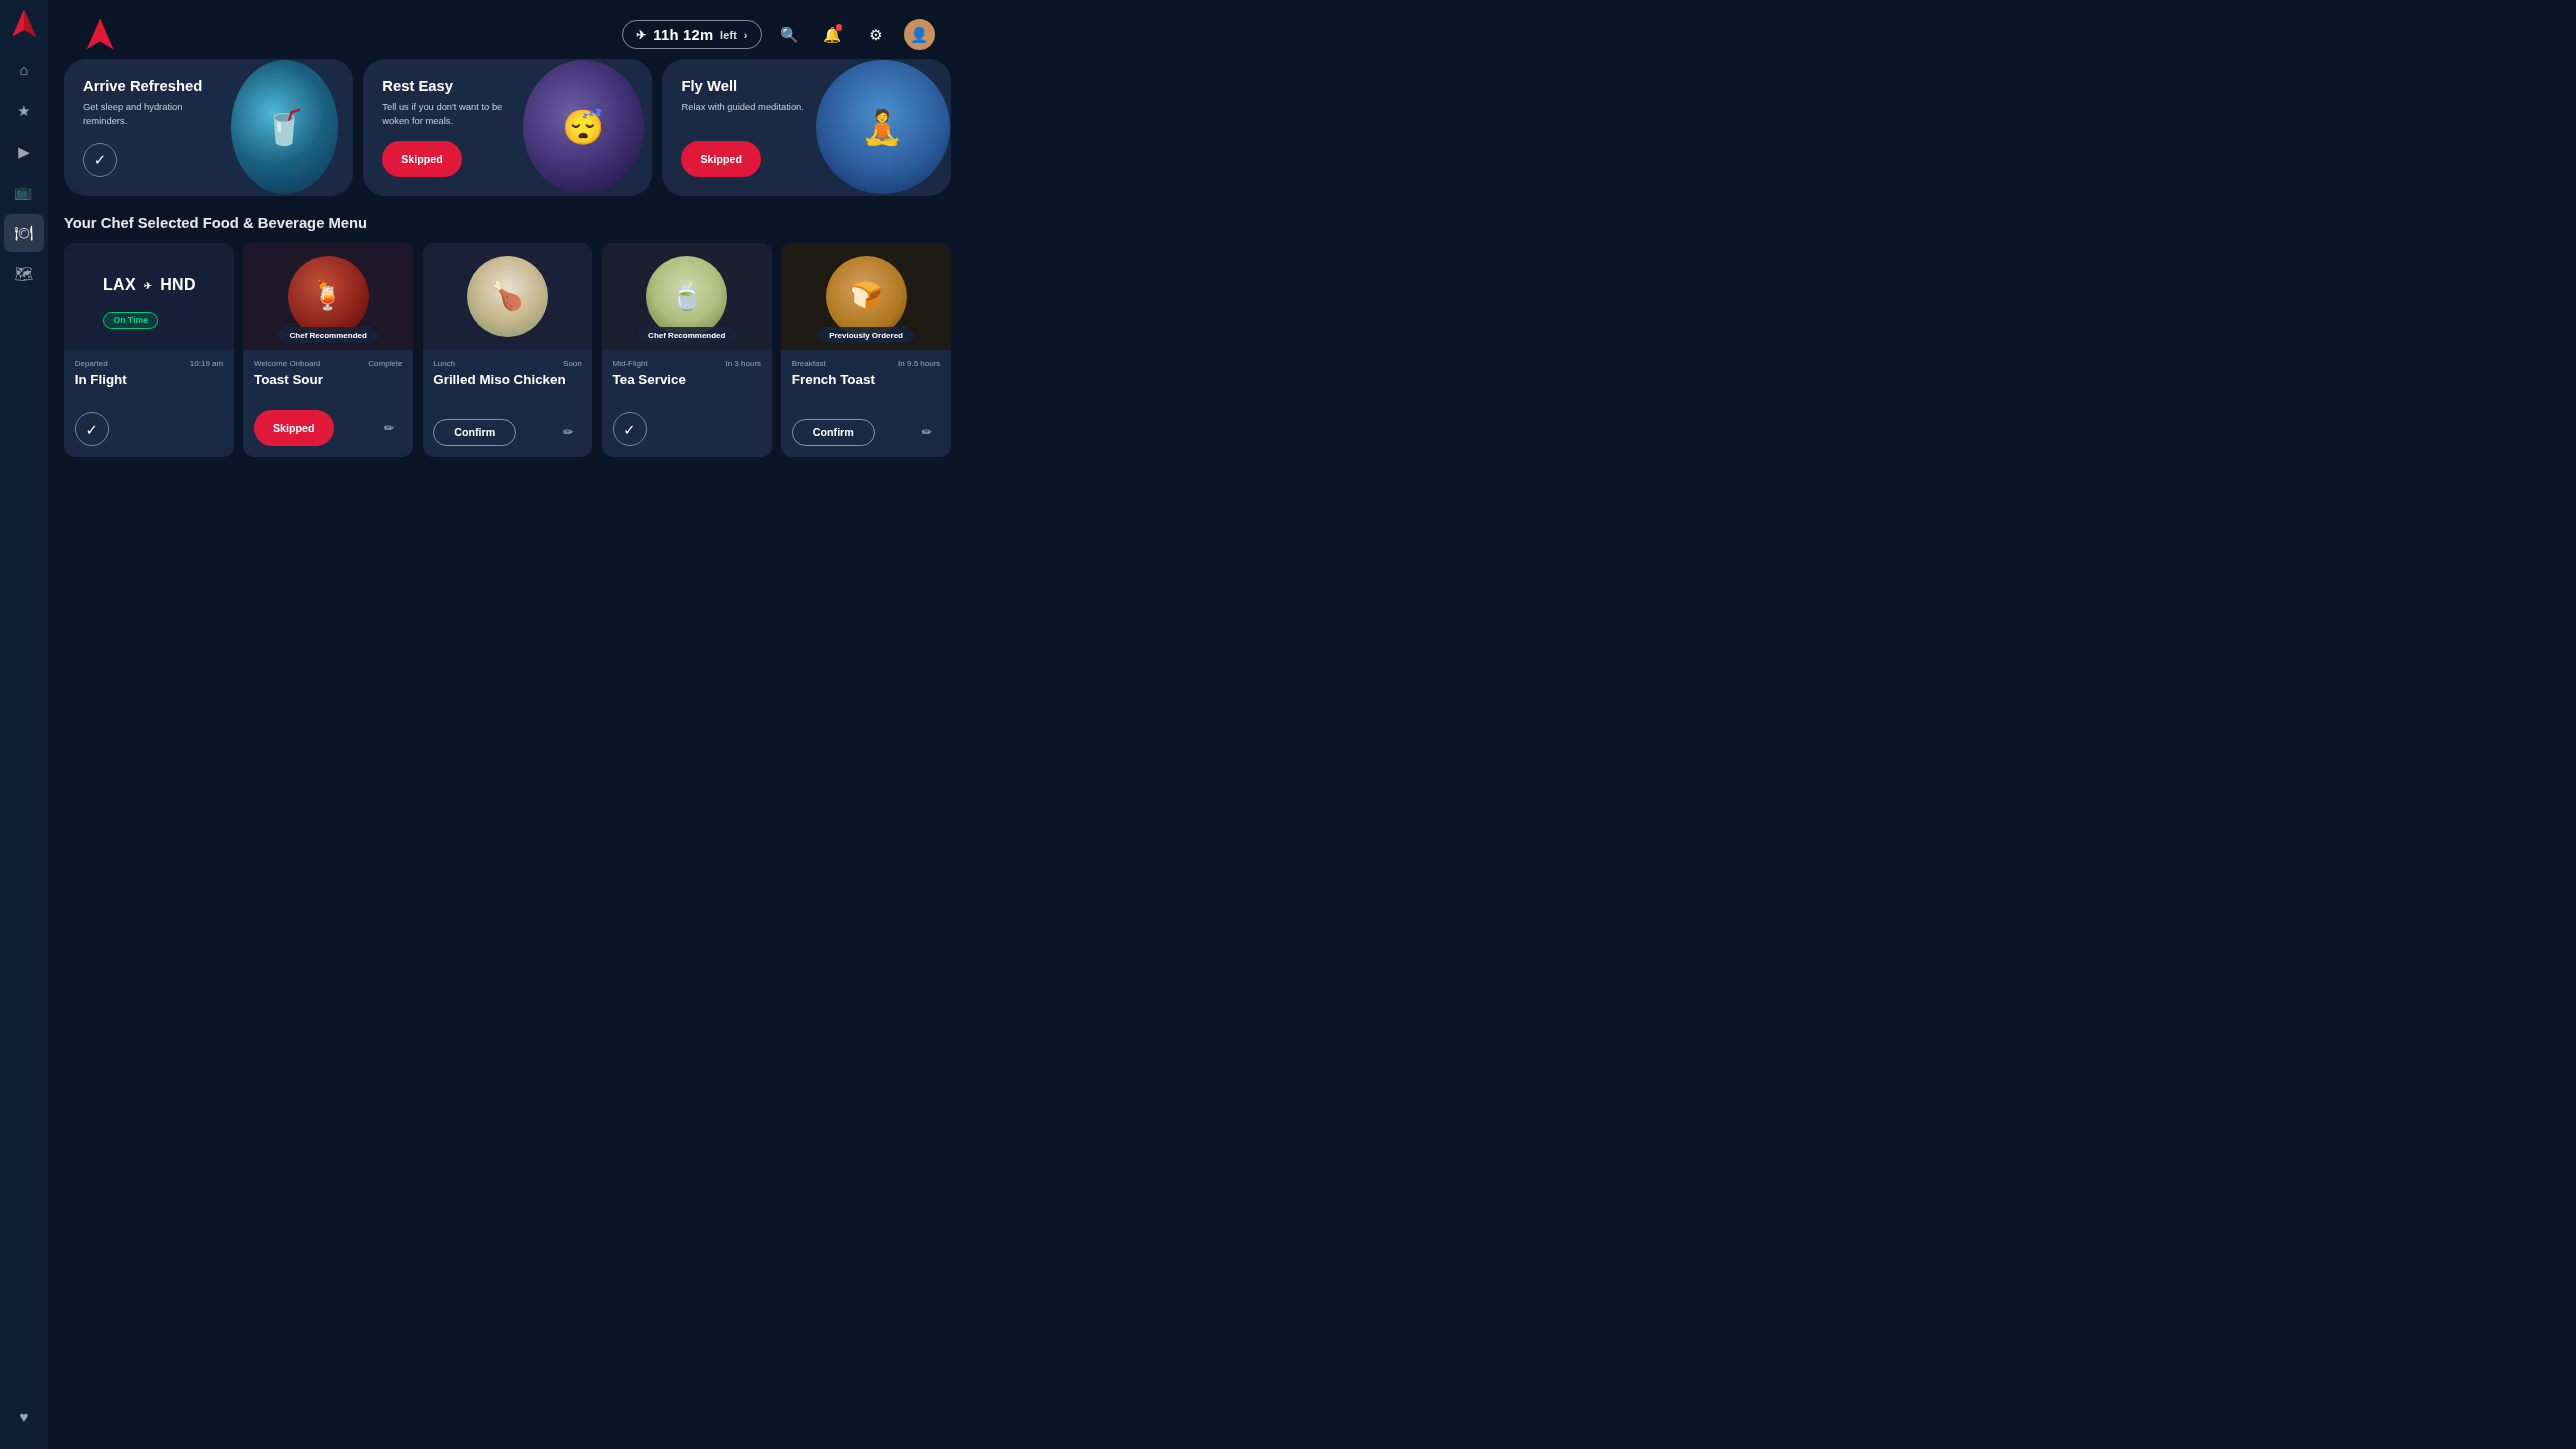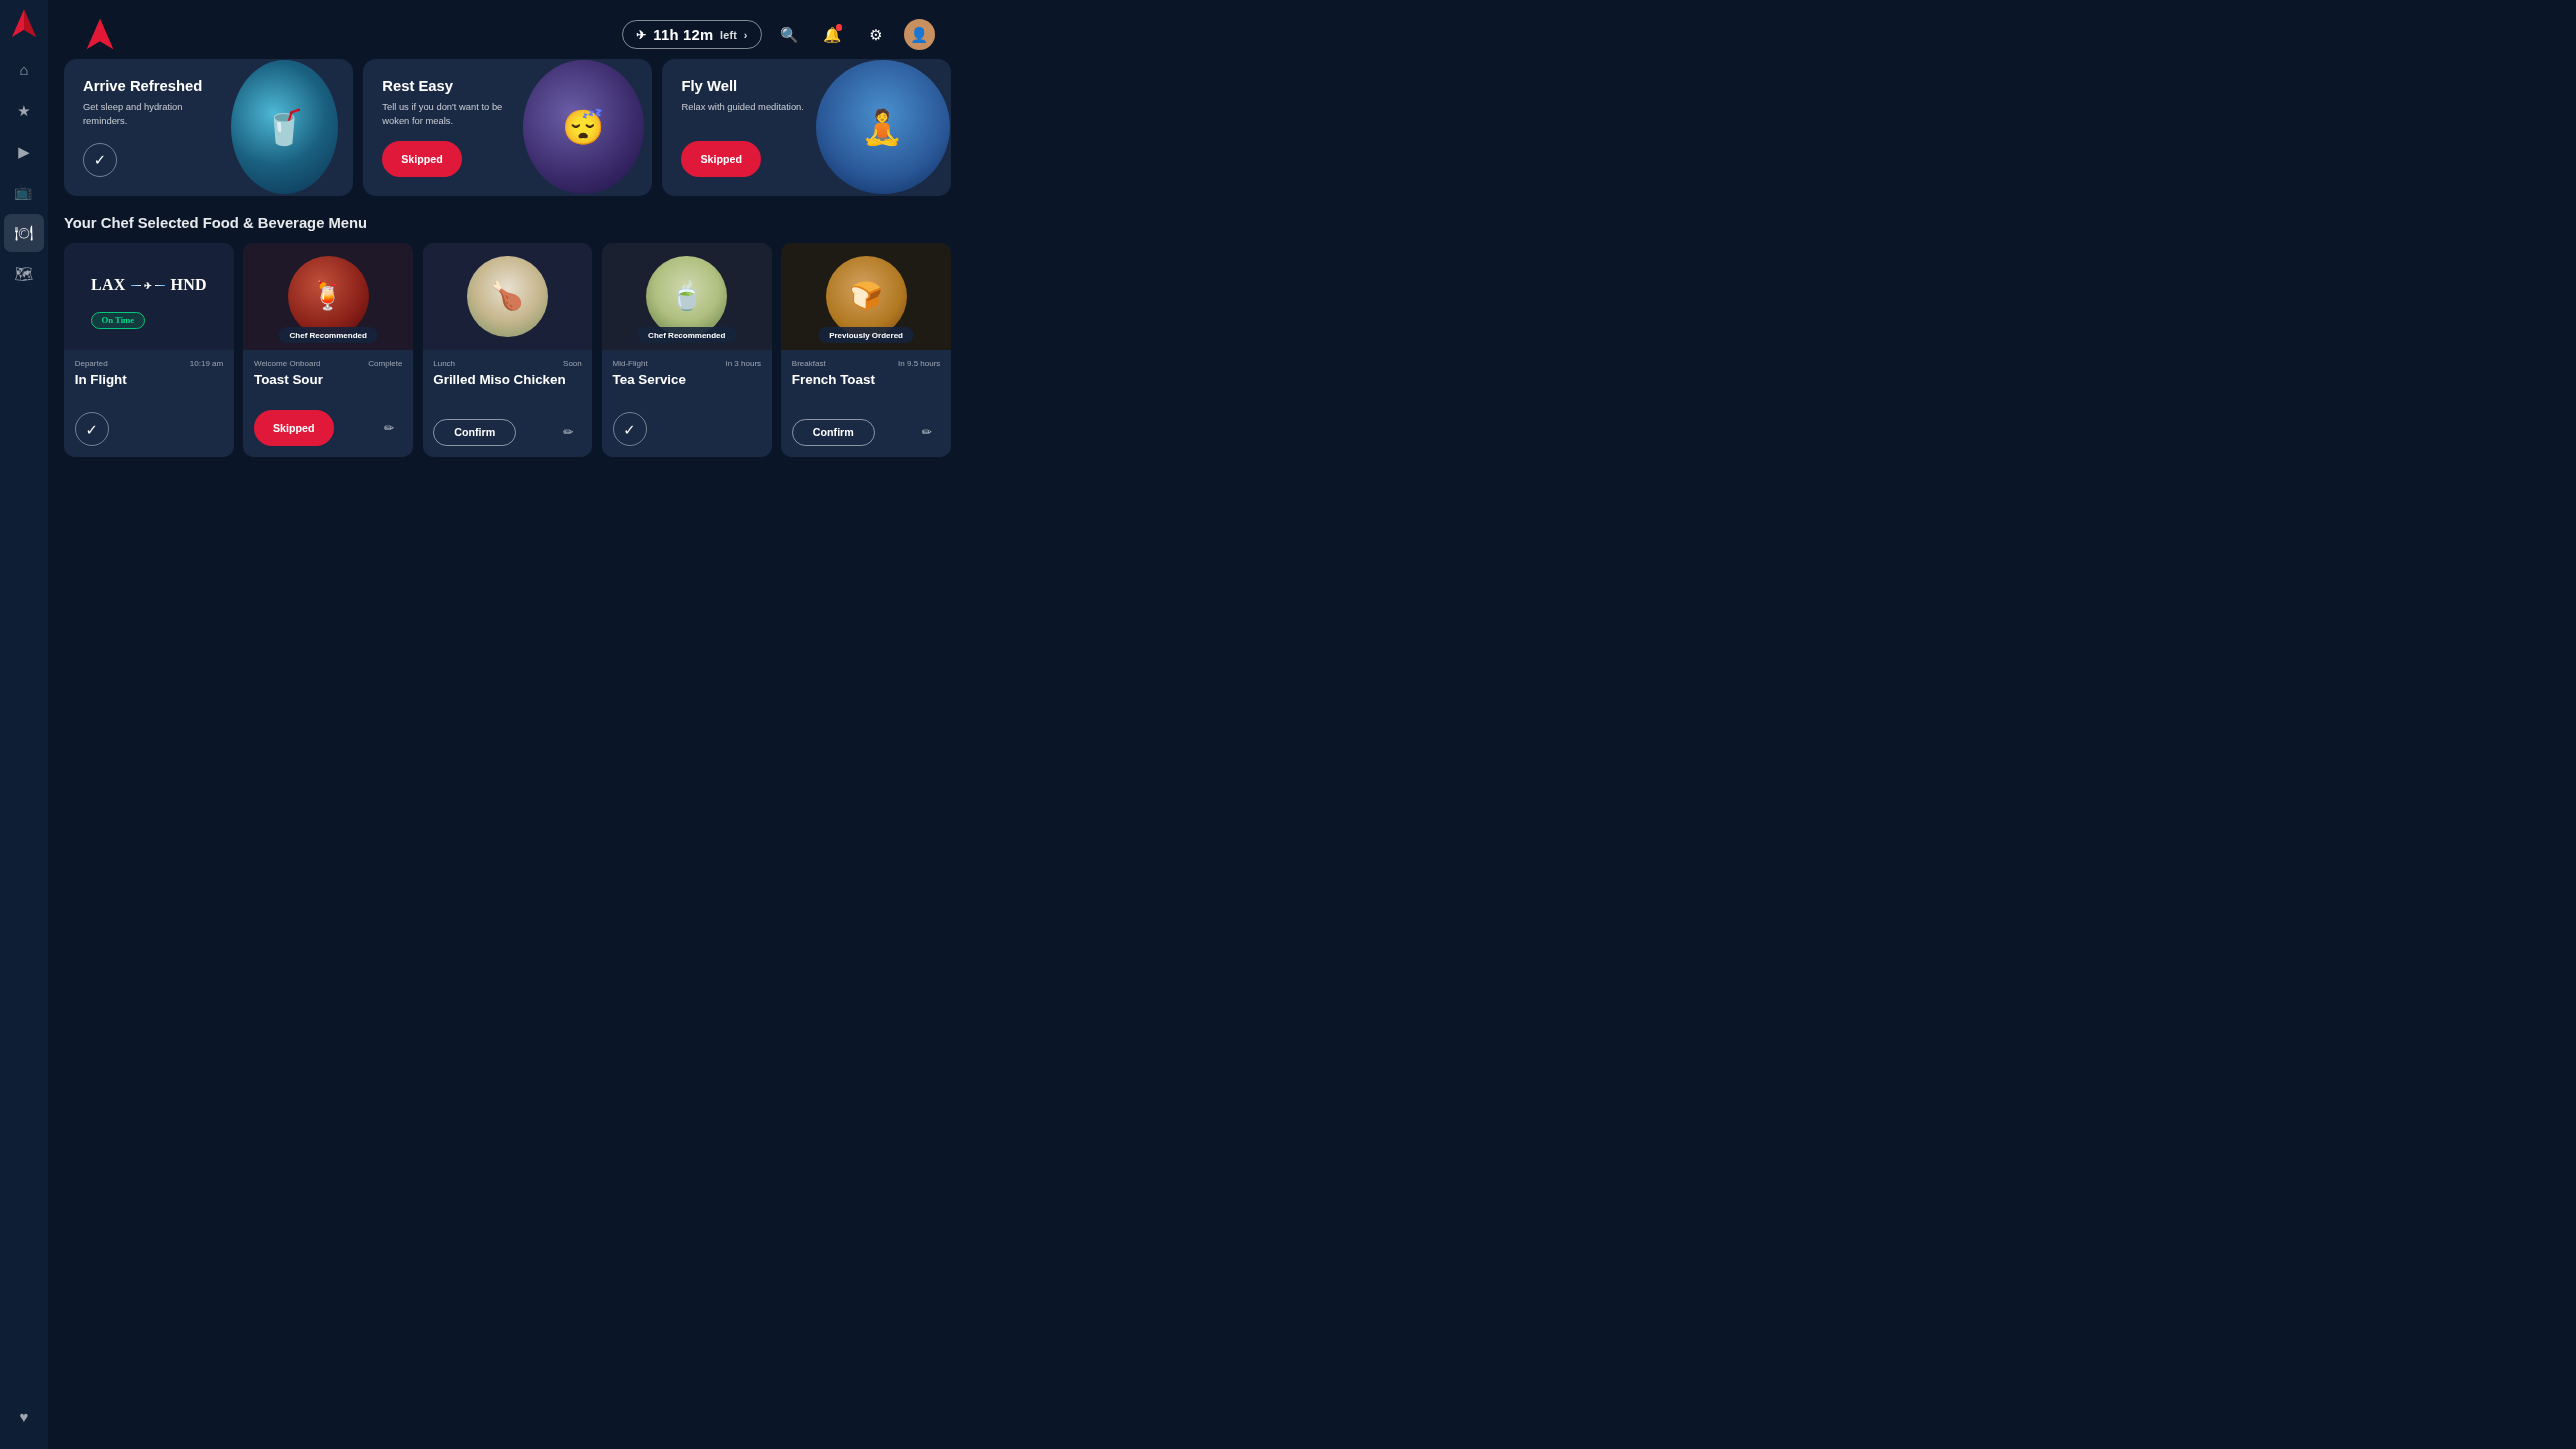--- a/index.html
+++ b/index.html
@@ -127,21 +127,21 @@
 
     
     .banner-row {
       display: flex;
       gap: 10.7px;
       margin-bottom: 19px;
     }
     .banner-card {
       flex: 1;
       background: #1a2a45;
-      border-radius: 13px;
+      border-radius: 22px;
       padding: 19px 19px 19px 19px;
       min-height: 107px;
       position: relative;
       overflow: hidden;
       display: flex;
       flex-direction: column;
       justify-content: space-between;
     }
     .banner-card-title {
       font-size: 14.8px;
@@ -481,21 +481,21 @@
       </div>
     </div>
 
   </div>
 
   <div class="menu-title">Your Chef Selected Food &amp; Beverage Menu</div>
 
   <div class="menu-row">
 
     <div class="menu-card">
-      <div class="menu-card-img-area" style="background: #162038; padding: 15px; font-family: Liberation Serif, serif;">
+      <div class="menu-card-img-area" style="background: #162038; padding: 27px;">
         <div class="flight-card-content" style="width:100%">
           <div class="flight-route">
             <span>LAX</span>
             <div style="display:flex;align-items:center;gap:2.7px;flex:1">
               <div style="height:1.3px;flex:1;background:linear-gradient(to right,#4af,#fff)"></div>
               <span style="font-size:9.4px">✈</span>
               <div style="height:1.3px;flex:1;background:linear-gradient(to right,#fff,#4af)"></div>
             </div>
             <span>HND</span>
           </div>

